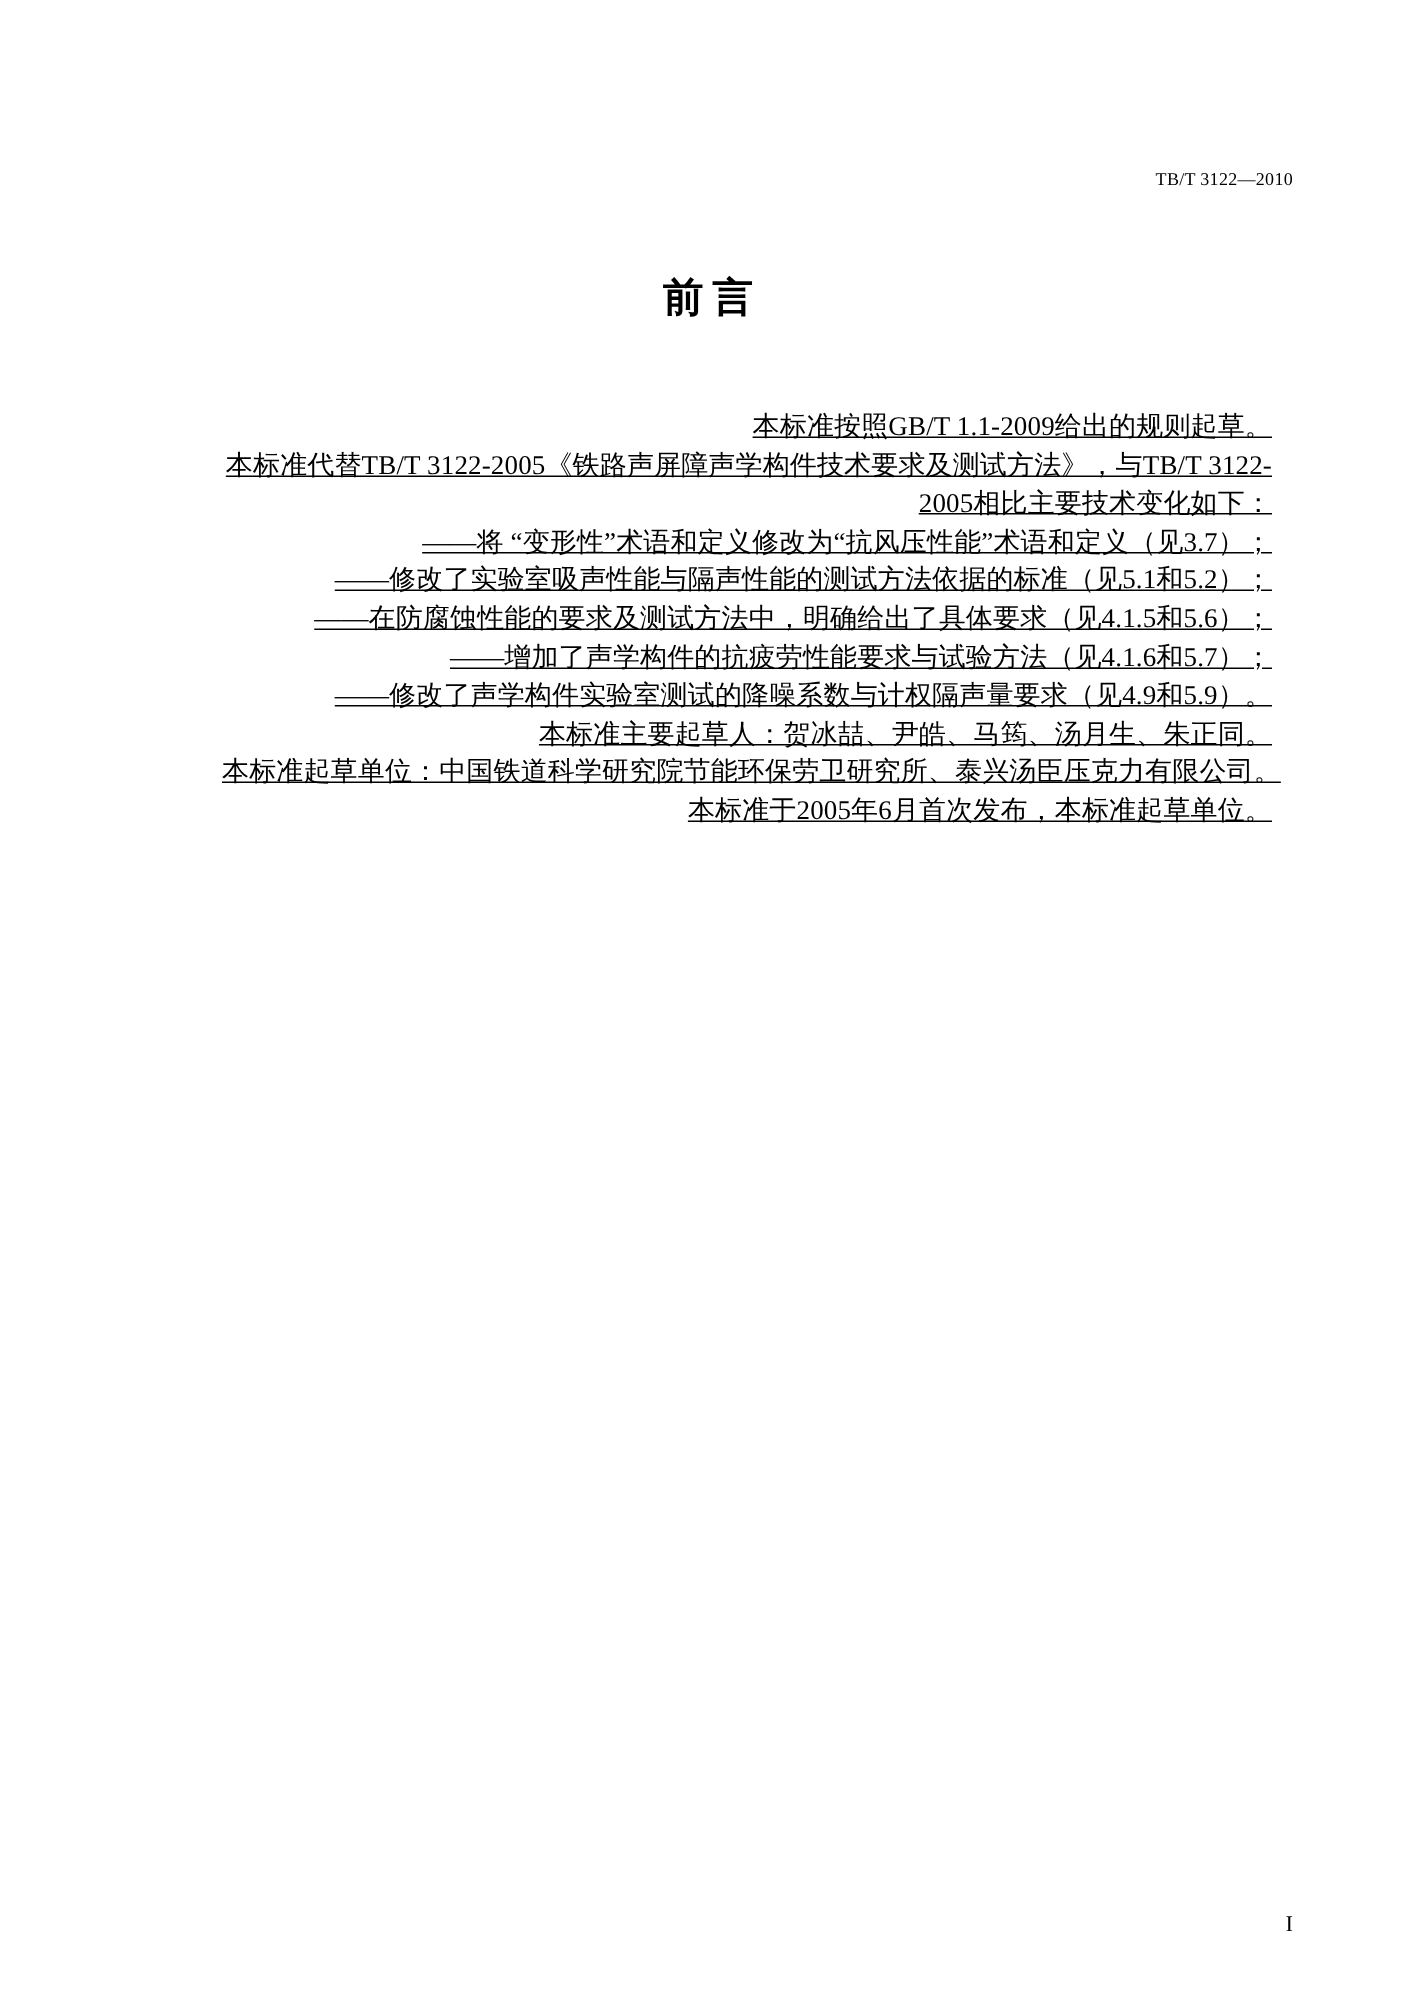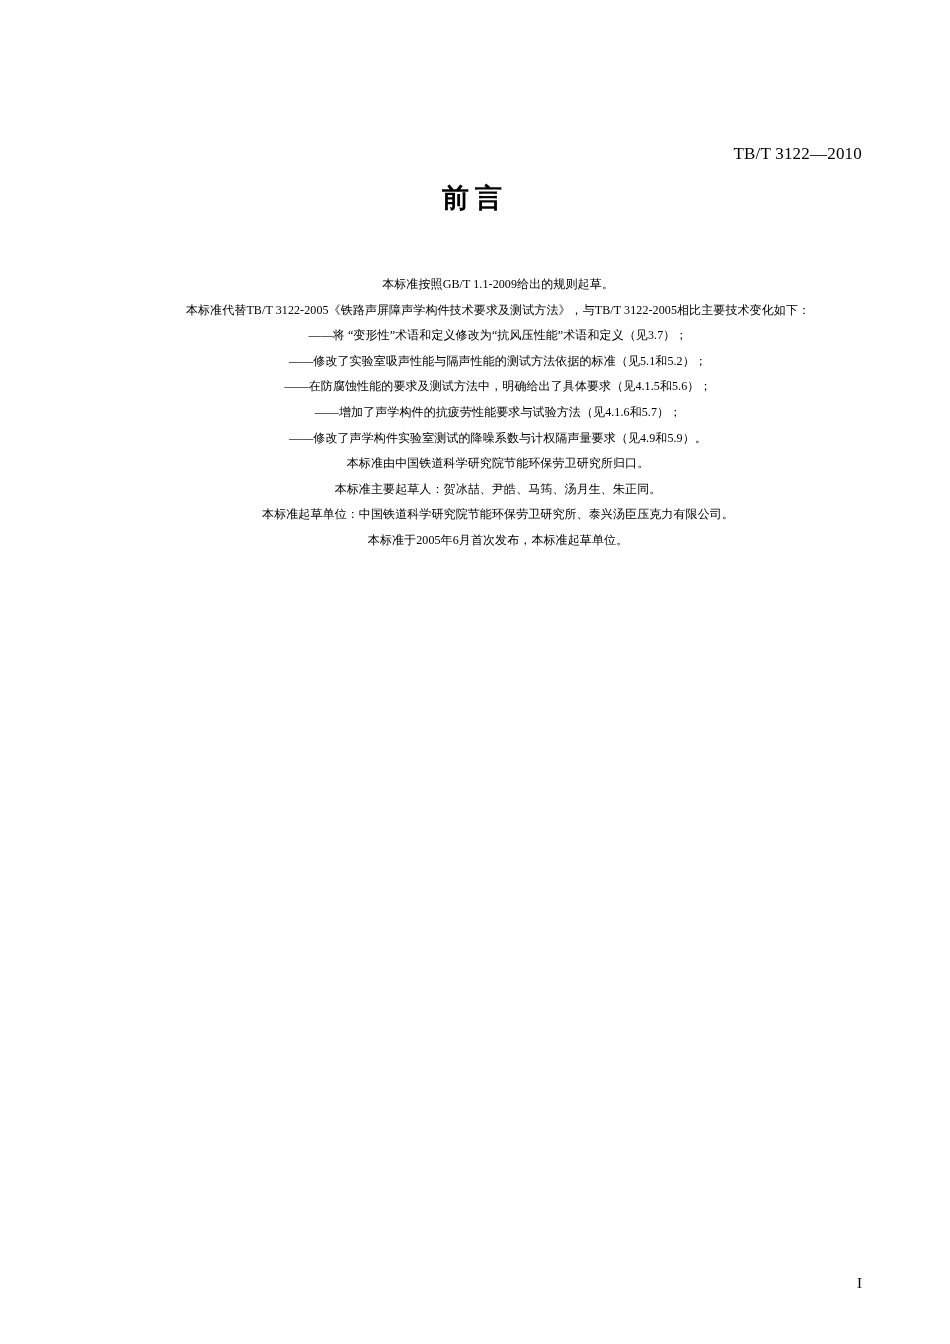--- a/index.html
+++ b/index.html
@@ -18,49 +18,49 @@
   .page {
     position: relative;
     width: 950px;
     height: 1344px;
     box-sizing: border-box;
   }
   .header-std {
     position: absolute;
     top: 112px;
     right: 88px;
-    font-size: 17px;
+    font-size: 12px;
     letter-spacing: 0.2px;
     font-family: "Liberation Serif", "DejaVu Serif", serif;
     white-space: nowrap;
-    margin-top: 32px;
   }
   .doc-title {
     position: absolute;
     top: 180px;
     left: 0;
     width: 950px;
     text-align: center;
     font-size: 27px;
     font-weight: bold;
     letter-spacing: 6px;
     font-family: Liberation Sans, sans-serif;
   }
   .body-block {
     position: absolute;
     top: 272px;
     left: 148px;
     width: 700px;
   }
   .para {
-    font-size: 12px;
+    font-size: 18px;
     line-height: 25.6px;
-    text-align: center;
+    text-align: right;
     letter-spacing: 0.1px;
     white-space: nowrap;
+    text-decoration: underline;
   }
   .para.wrap {
     white-space: normal;
   }
   .page-number {
     position: absolute;
     bottom: 52px;
     right: 88px;
     font-size: 15px;
     font-family: "Liberation Serif", "DejaVu Serif", serif;
@@ -76,21 +76,20 @@
   <div class="doc-title">前言</div>
 
   <div class="body-block">
     <div class="para">本标准按照GB/T 1.1-2009给出的规则起草。</div>
     <div class="para wrap">本标准代替TB/T 3122-2005《铁路声屏障声学构件技术要求及测试方法》，与TB/T 3122-2005相比主要技术变化如下：</div>
     <div class="para">——将 “变形性”术语和定义修改为“抗风压性能”术语和定义（见3.7）；</div>
     <div class="para">——修改了实验室吸声性能与隔声性能的测试方法依据的标准（见5.1和5.2）；</div>
     <div class="para">——在防腐蚀性能的要求及测试方法中，明确给出了具体要求（见4.1.5和5.6）；</div>
     <div class="para">——增加了声学构件的抗疲劳性能要求与试验方法（见4.1.6和5.7）；</div>
     <div class="para">——修改了声学构件实验室测试的降噪系数与计权隔声量要求（见4.9和5.9）。</div>
-    <div class="para">本标准由中国铁道科学研究院节能环保劳卫研究所归口。</div>
     <div class="para">本标准主要起草人：贺冰喆、尹皓、马筠、汤月生、朱正同。</div>
     <div class="para">本标准起草单位：中国铁道科学研究院节能环保劳卫研究所、泰兴汤臣压克力有限公司。</div>
     <div class="para">本标准于2005年6月首次发布，本标准起草单位。</div>
   </div>
 
   <div class="page-number">I</div>
 
 </div>
 
 </body></html>

